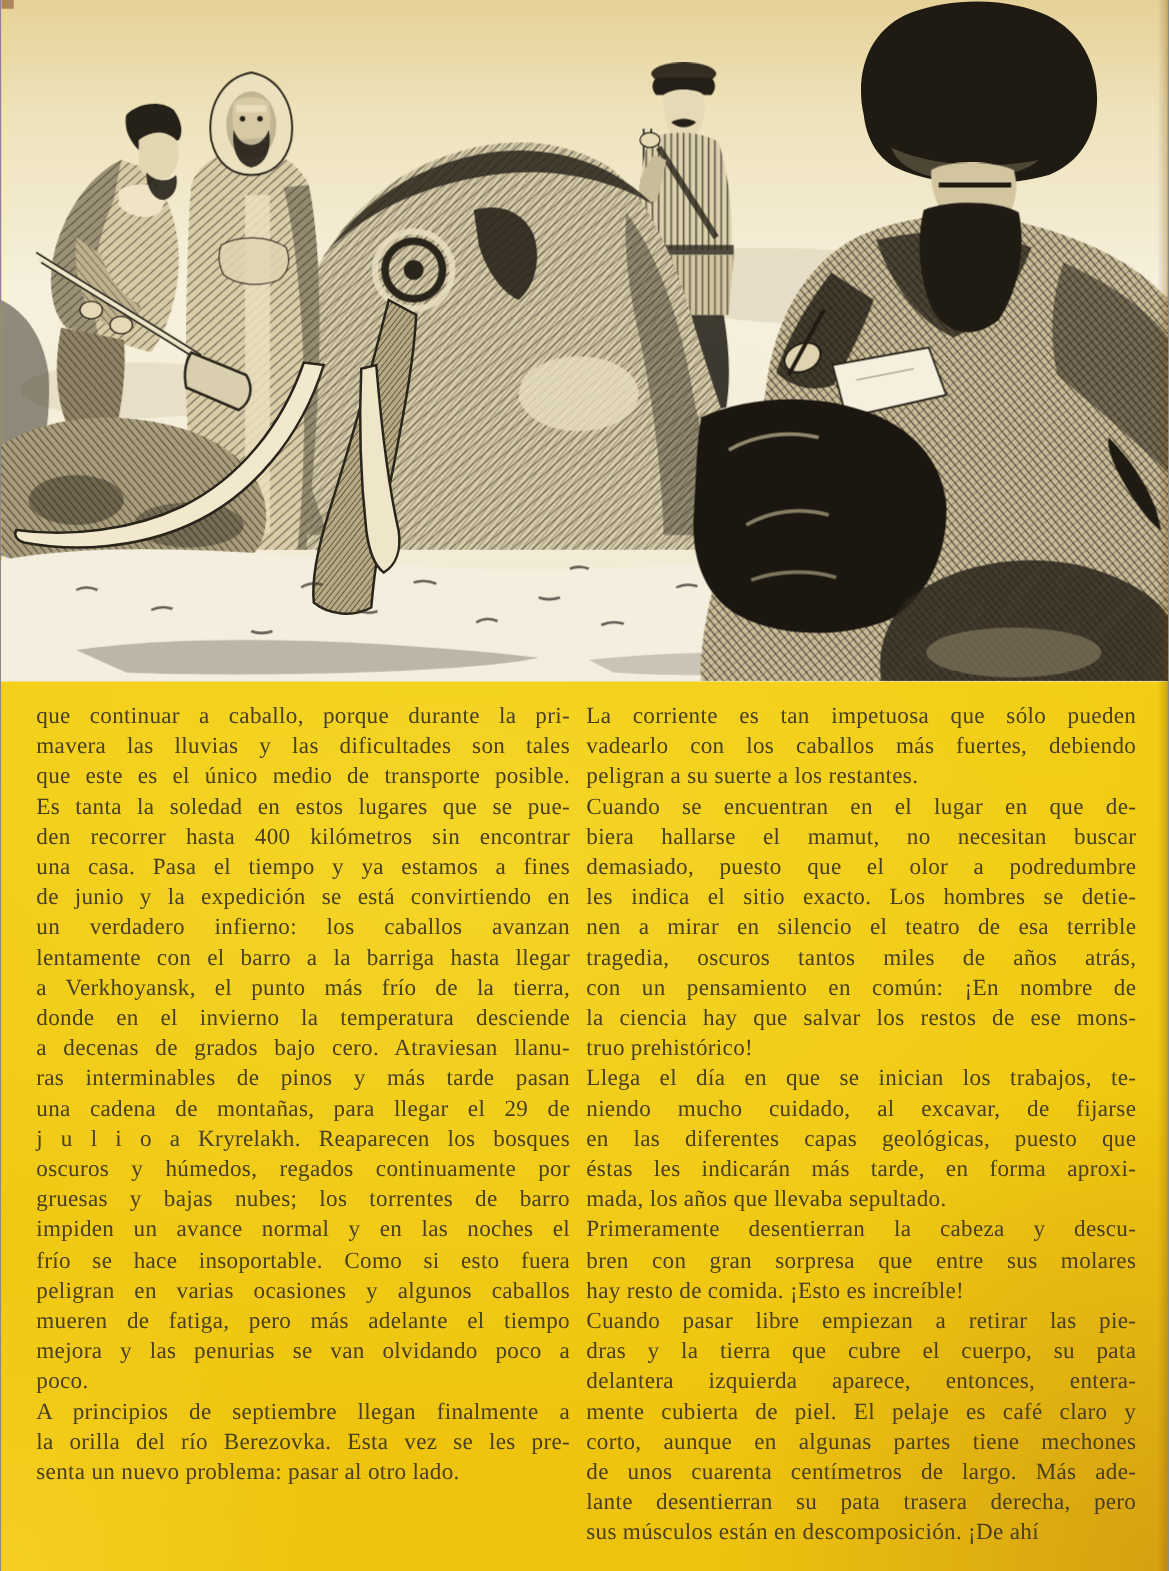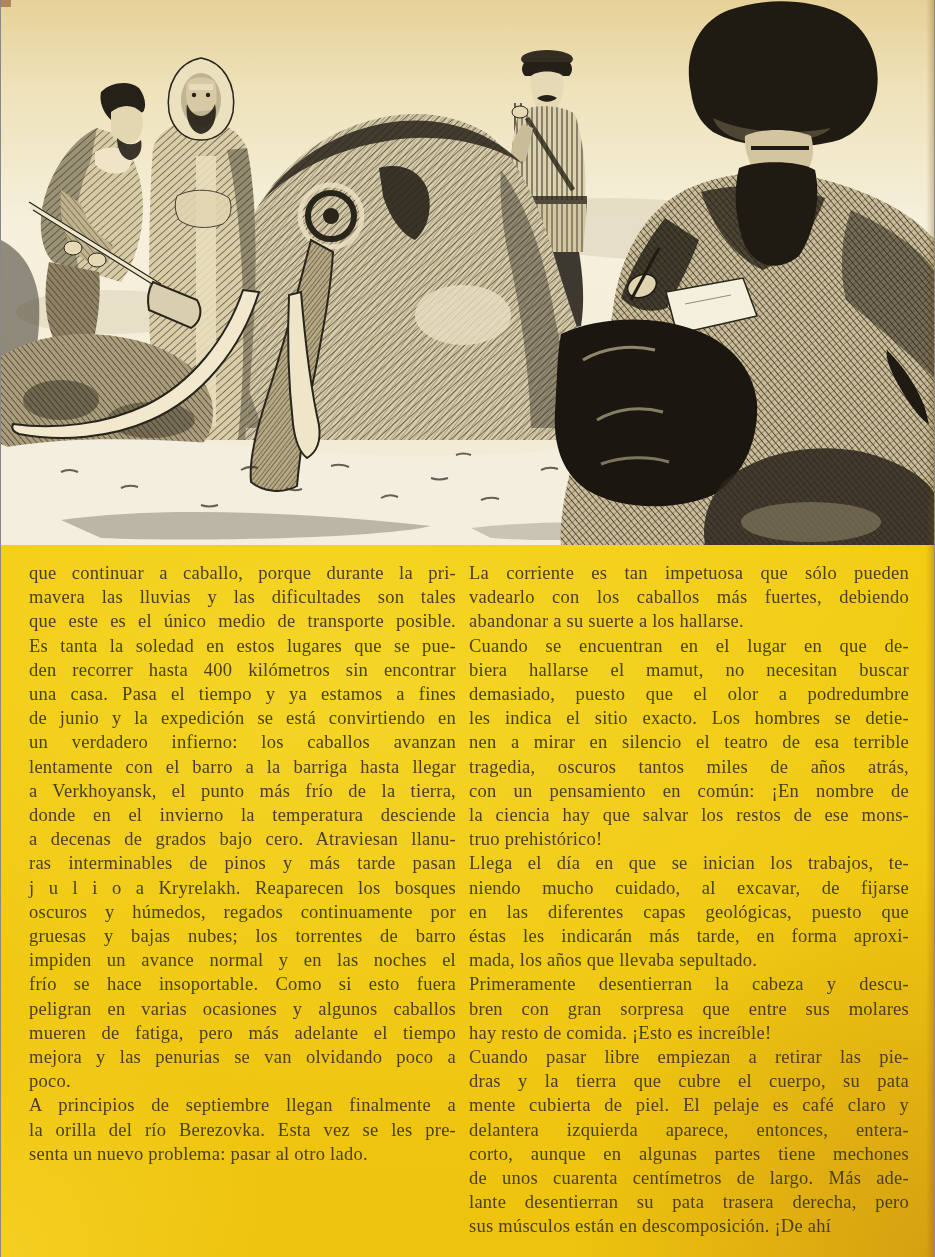--- a/index.html
+++ b/index.html
@@ -225,57 +225,58 @@
         <div class="line">Es tanta la soledad en estos lugares que se pue-</div>
         <div class="line">den recorrer hasta 400 kilómetros sin encontrar</div>
         <div class="line">una casa. Pasa el tiempo y ya estamos a fines</div>
         <div class="line">de junio y la expedición se está convirtiendo en</div>
         <div class="line">un verdadero infierno: los caballos avanzan</div>
         <div class="line">lentamente con el barro a la barriga hasta llegar</div>
         <div class="line">a Verkhoyansk, el punto más frío de la tierra,</div>
         <div class="line">donde en el invierno la temperatura desciende</div>
         <div class="line">a decenas de grados bajo cero. Atraviesan llanu-</div>
         <div class="line">ras interminables de pinos y más tarde pasan</div>
+        <div class="line">una cadena de montañas, para llegar el 29 de</div>
         <div class="line">j u l i o  a Kryrelakh. Reaparecen los bosques</div>
         <div class="line">oscuros y húmedos, regados continuamente por</div>
         <div class="line">gruesas y bajas nubes; los torrentes de barro</div>
         <div class="line">impiden un avance normal y en las noches el</div>
         <div class="line">frío se hace insoportable. Como si esto fuera</div>
         <div class="line">peligran en varias ocasiones y algunos caballos</div>
         <div class="line">mueren de fatiga, pero más adelante el tiempo</div>
         <div class="line">mejora y las penurias se van olvidando poco a</div>
         <div class="line para-end">poco.</div>
         <div class="line">A principios de septiembre llegan finalmente a</div>
         <div class="line">la orilla del río Berezovka. Esta vez se les pre-</div>
         <div class="line para-end">senta un nuevo problema: pasar al otro lado.</div>
       </section>
     <section class="col right">
         <div class="line">La corriente es tan impetuosa que sólo pueden</div>
         <div class="line">vadearlo con los caballos más fuertes, debiendo</div>
-        <div class="line para-end">abandonar a su suerte a los hallarse.</div>
+        <div class="line para-end">peligran a su suerte a los restantes.</div>
         <div class="line">Cuando se encuentran en el lugar en que de-</div>
         <div class="line">biera hallarse el mamut, no necesitan buscar</div>
         <div class="line">demasiado, puesto que el olor a podredumbre</div>
         <div class="line">les indica el sitio exacto. Los hombres se detie-</div>
         <div class="line">nen a mirar en silencio el teatro de esa terrible</div>
         <div class="line">tragedia, oscuros tantos miles de años atrás,</div>
         <div class="line">con un pensamiento en común: ¡En nombre de</div>
         <div class="line">la ciencia hay que salvar los restos de ese mons-</div>
         <div class="line para-end">truo prehistórico!</div>
         <div class="line">Llega el día en que se inician los trabajos, te-</div>
         <div class="line">niendo mucho cuidado, al excavar, de fijarse</div>
         <div class="line">en las diferentes capas geológicas, puesto que</div>
         <div class="line">éstas les indicarán más tarde, en forma aproxi-</div>
         <div class="line para-end">mada, los años que llevaba sepultado.</div>
         <div class="line">Primeramente desentierran la cabeza y descu-</div>
         <div class="line">bren con gran sorpresa que entre sus molares</div>
         <div class="line para-end">hay resto de comida. ¡Esto es increíble!</div>
         <div class="line">Cuando pasar libre empiezan a retirar las pie-</div>
         <div class="line">dras y la tierra que cubre el cuerpo, su pata</div>
+        <div class="line">delantera izquierda aparece, entonces, entera-</div>
         <div class="line">mente cubierta de piel. El pelaje es café claro y</div>
-        <div class="line">delantera izquierda aparece, entonces, entera-</div>
         <div class="line">corto, aunque en algunas partes tiene mechones</div>
         <div class="line">de unos cuarenta centímetros de largo. Más ade-</div>
         <div class="line">lante desentierran su pata trasera derecha, pero</div>
         <div class="line para-end">sus músculos están en descomposición. ¡De ahí</div>
       </section>
   </main>
 </div>
 
 </body></html>

